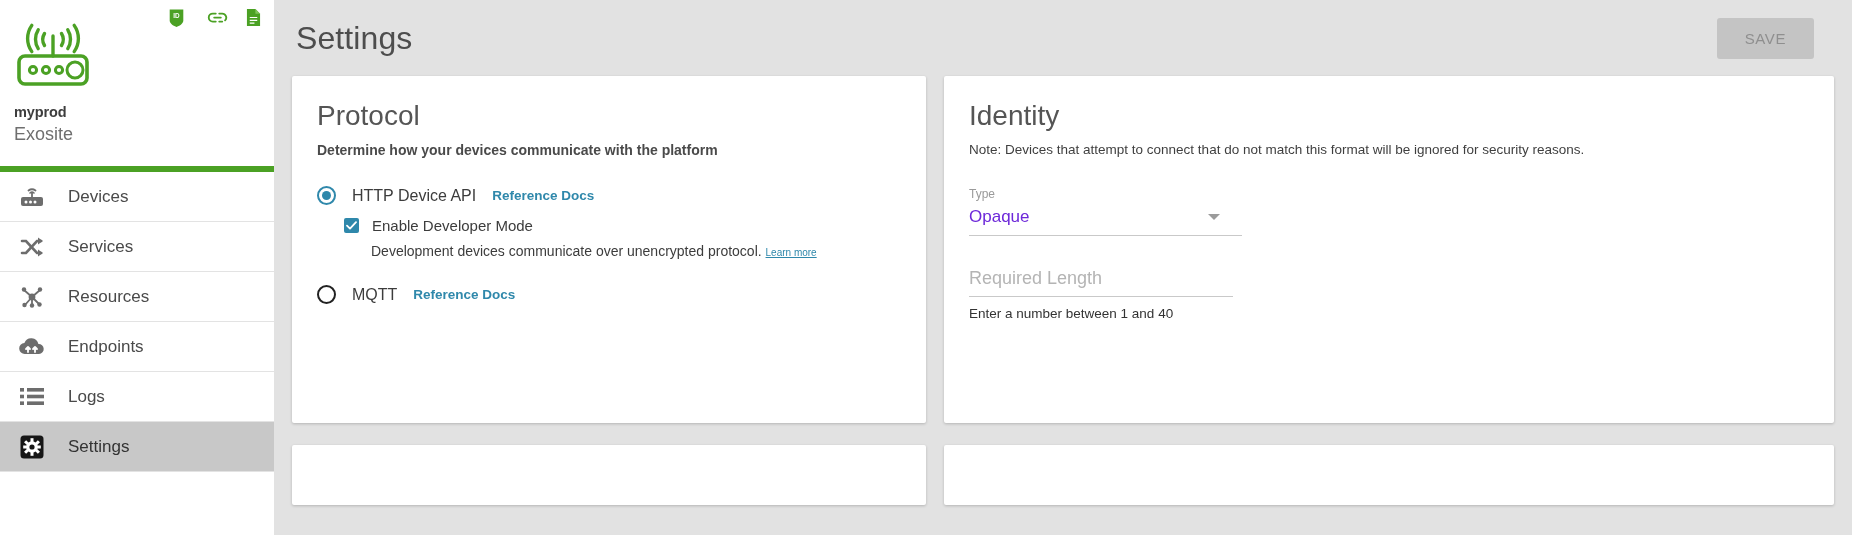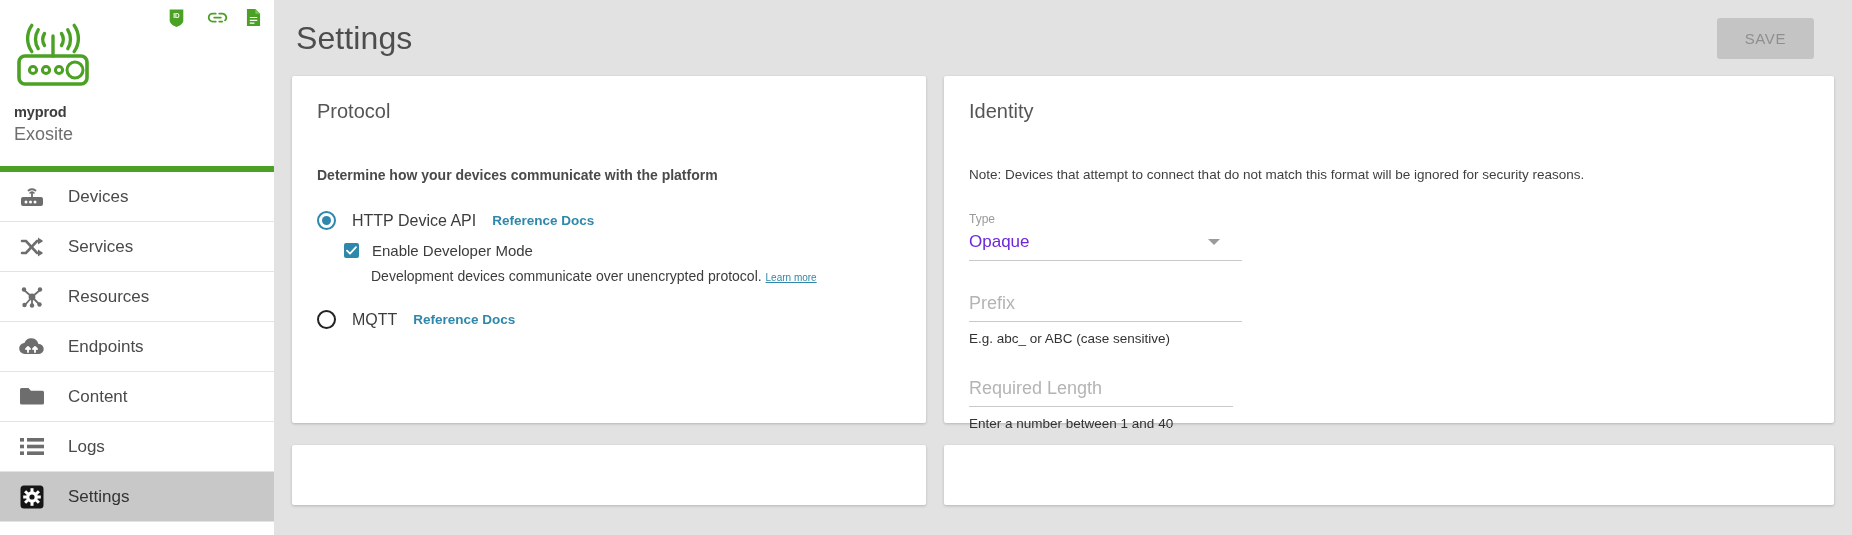--- a/index.html
+++ b/index.html
@@ -63,21 +63,21 @@
   .col { display: flex; flex-direction: column; gap: 22px; }
   .col-left { width: 634px; min-width: 634px; }
   .col-right { flex: 1; }
   .card {
     background: #fff; border-radius: 2px;
     box-shadow: 0 1px 3px rgba(0,0,0,.20);
     padding: 24px 25px 22px 25px;
   }
   .card.tall { height: 347px; }
   .card.stub { height: 60px; padding: 0; }
-  .card-title { font-size: 20px; color: #555; font-weight: 400; margin-bottom: 44px; }
+  .card-title { font-size: 28px; color: #555; font-weight: 400; margin-bottom: 10px; }
   .card-sub { font-size: 14px; color: #4a4a4a; font-weight: bold; }
 
   
   .opt-row { display: flex; align-items: center; margin-top: 28px; }
   .radio {
     width: 19px; height: 19px; border-radius: 50%;
     border: 2px solid #2f88ab; display: flex; align-items: center;
     justify-content: center; margin-right: 16px; cursor: pointer;
   }
   .radio .dot { width: 9px; height: 9px; border-radius: 50%; background: #2f88ab; }
@@ -231,28 +231,20 @@
             <path d="M8 18a5.5 5.5 0 0 1-.6-11A7.3 7.3 0 0 1 21.4 8 5 5 0 0 1 22 18z" fill="#6d6d6d"></path>
             <g stroke="#fff" stroke-width="1.8" stroke-linecap="round">
               <path d="M11 16v-5M11 11l-2 2M11 11l2 2"></path>
               <path d="M18 16v-5M18 11l-2 2M18 11l2 2"></path>
             </g>
           </svg>
         </span>
         <span class="nav-label">Endpoints</span>
       </li>
 
-      <li class="nav-item">
-        <span class="nav-ico">
-          <svg width="26" height="21" viewBox="0 0 26 21">
-            <path d="M1 3.5A1.5 1.5 0 0 1 2.5 2h7l2.4 2.8h11.6A1.5 1.5 0 0 1 25 6.3V17a1.5 1.5 0 0 1-1.5 1.5h-21A1.5 1.5 0 0 1 1 17z" fill="#6d6d6d"></path>
-          </svg>
-        </span>
-        <span class="nav-label">Content</span>
-      </li>
 
       <li class="nav-item">
         <span class="nav-ico">
           <svg width="26" height="19" viewBox="0 0 26 19">
             <g fill="#6d6d6d">
               <rect x="1" y="1" width="4" height="3.6"></rect>
                 <rect x="8" y="1" width="17" height="3.6"></rect>
               <rect x="1" y="7.7" width="4" height="3.6"></rect>
                 <rect x="8" y="7.7" width="17" height="3.6"></rect>
               <rect x="1" y="14.4" width="4" height="3.6"></rect>
@@ -338,24 +330,20 @@
         <div class="card tall">
           <div class="card-title">Identity</div>
           <div class="ident-note">Note: Devices that attempt to connect that do not match this format will be ignored for security reasons.</div>
 
           <div class="field w1">
             <div class="flabel">Type</div>
             <div class="fvalue">Opaque</div>
             <span class="caret"></span>
           </div>
 
-          <div class="field w2">
-            <div class="fplace" placeholder="Prefix">Prefix</div>
-            <div class="fhelp">E.g. abc_ or ABC (case sensitive)</div>
-          </div>
 
           <div class="field w3">
             <div class="fplace" placeholder="Required Length">Required Length</div>
             <div class="fhelp">Enter a number between 1 and 40</div>
           </div>
         </div>
 
         <div class="card stub"></div>
       </div>
 

